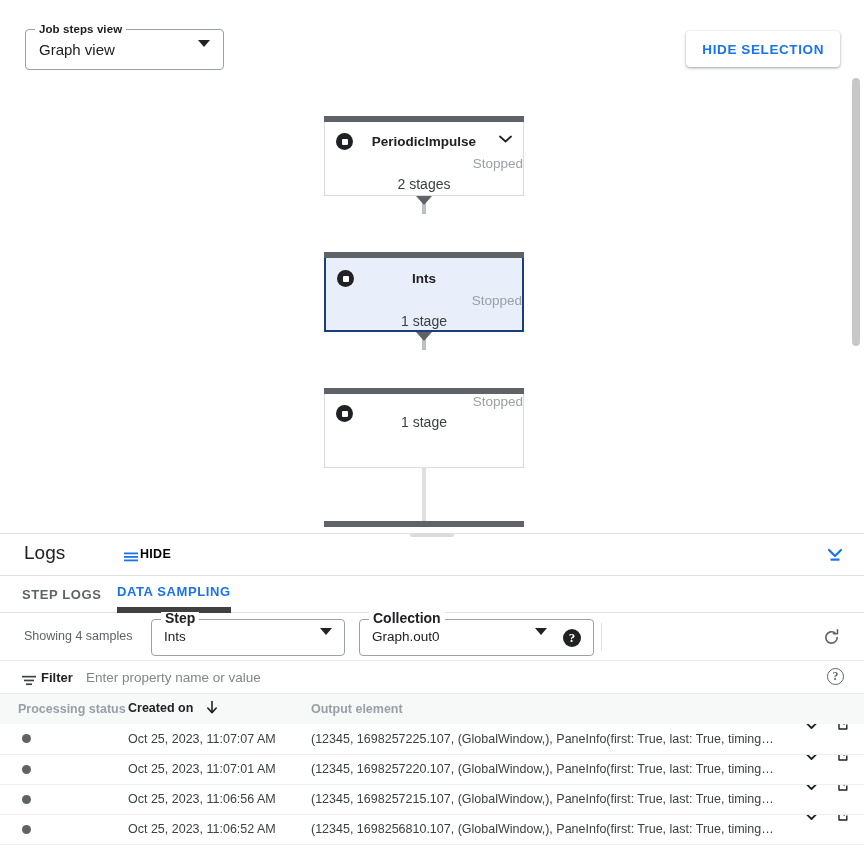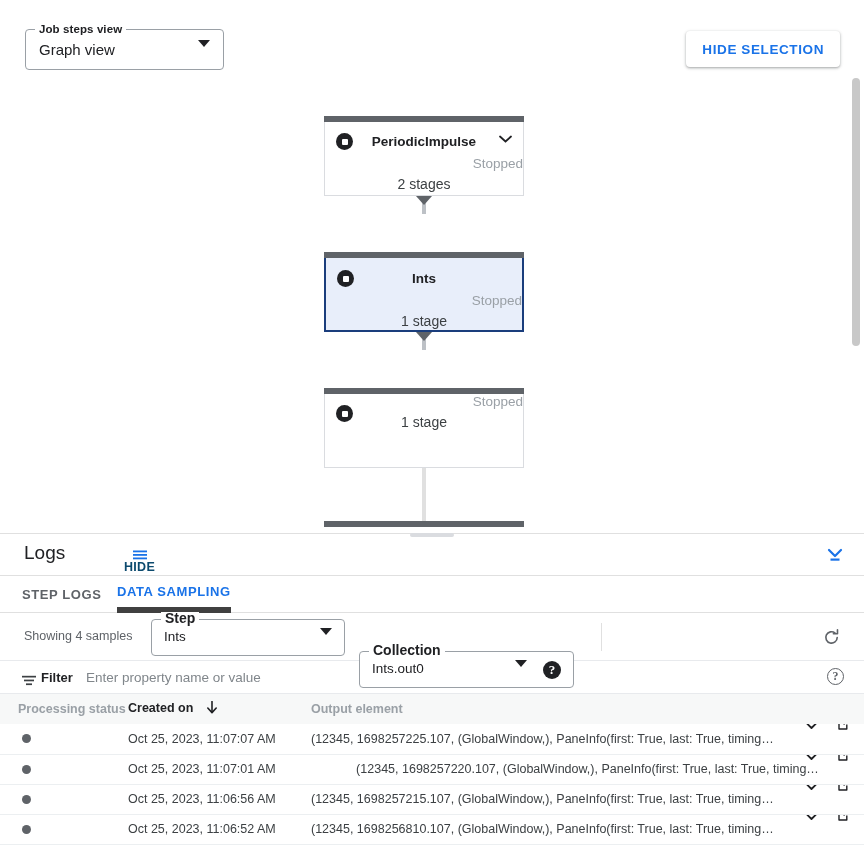--- a/index.html
+++ b/index.html
@@ -116,21 +116,21 @@
     cursor: ns-resize;
   }
   .logs-header {
     position: relative; height: 42px; border-bottom: 1px solid #e0e0e0;
   }
   .logs-title {
     position: absolute; left: 24px; top: 8px; font-size: 19px; color: #202124;
   }
   .hide-btn {
     position: absolute; left: 124px; top: 13px; display: flex; align-items: center;
-    gap: 2px; cursor: pointer; color: #0c4a6e; flex-direction: column;
+    gap: 2px; cursor: pointer; color: #000000;
   }
   .hide-btn .lines { width: 14px; height: 11px; display: block; }
   .hide-btn .lbl { font-size: 12.5px; font-weight: bold; letter-spacing: .3px; }
   .collapse-btn {
     position: absolute; right: 16px; top: 8px; width: 26px; height: 26px;
     cursor: pointer; display: flex; align-items: center; justify-content: center;
   }
 
   
   .tabs { position: relative; height: 37px; border-bottom: 1px solid #e0e0e0; }
@@ -157,21 +157,21 @@
   .field .legend {
     position: absolute; left: 9px; top: -8px; padding: 0 4px; background: #fff;
     font-size: 14px; font-weight: bold; color: #202124; line-height: 13px;
   }
   .field .value {
     position: absolute; left: 12px; top: 9px; font-size: 13.5px; color: #202124;
   }
   .field .caret-wrap { position: absolute; top: 15px; }
   .field-step { left: 151px; width: 194px; }
   .field-step .caret-wrap { right: 12px; }
-  .field-collection { left: 359px; width: 215px; margin-top: 32px; }
+  .field-collection { left: 359px; width: 235px; }
   .field-collection .caret-wrap { right: 46px; }
   .help-icon {
     position: absolute; right: 12px; top: 9px; width: 18px; height: 18px;
     border-radius: 50%; background: #202124; color: #fff; font-size: 13px;
     font-weight: bold; display: flex; align-items: center; justify-content: center;
     cursor: pointer; font-family: "Liberation Serif", serif;
   }
   .vdivide {
     position: absolute; left: 601px; top: 10px; width: 1px; height: 28px;
     background: #e0e0e0;
@@ -324,21 +324,21 @@
     <div class="showing">Showing 4 samples</div>
 
     <div class="field field-step">
       <span class="legend">Step</span>
       <span class="value">Ints</span>
       <span class="caret-wrap"><span class="caret-down"></span></span>
     </div>
 
     <div class="field field-collection">
       <span class="legend">Collection</span>
-      <span class="value">Ints.out0</span>
+      <span class="value">Graph.out0</span>
       <span class="caret-wrap"><span class="caret-down"></span></span>
       <span class="help-icon">?</span>
     </div>
 
     <div class="vdivide"></div>
 
     <div class="refresh-btn">
       <svg viewBox="0 0 20 20" width="19" height="19">
         <path d="M16 10 A6 6 0 1 1 13.8 5.3" stroke="#5f6368" stroke-width="1.7" fill="none" stroke-linecap="round"></path>
         <path d="M16.3 1.8 L16.3 6.1 L12 6.1" stroke="#5f6368" stroke-width="1.7" fill="none" stroke-linecap="round" stroke-linejoin="round"></path>
@@ -391,21 +391,21 @@
                   <path d="M7.6 1.4 L12.6 1.4 L12.6 6.4" stroke="#202124" stroke-width="1.4" fill="none" stroke-linejoin="round"></path>
                   <path d="M12.6 1.4 L6.6 7.4" stroke="#202124" stroke-width="1.4" fill="none"></path>
                 </svg></span>
             </div></td>
         </tr>
         <tr>
           <td>
             <div class="dot"></div>
           </td>
           <td class="td-created">Oct 25, 2023, 11:07:01 AM</td>
-          <td class="td-output" style="position: relative; text-align: center;">(12345, 1698257220.107, (GlobalWindow,), PaneInfo(first: True, last: True, timing…<div class="row-actions" style="position: absolute; right: 0px; top: -15px; width: 100px;">
+          <td class="td-output" style="position: relative;">(12345, 1698257220.107, (GlobalWindow,), PaneInfo(first: True, last: True, timing…<div class="row-actions" style="position: absolute; right: 0px; top: -15px; width: 100px;">
               <span class="row-chev"><svg viewBox="0 0 13 9" width="13" height="9">
                   <path d="M1 1.5 L6.5 7 L12 1.5" stroke="#202124" stroke-width="1.8" fill="none" stroke-linecap="round" stroke-linejoin="round"></path>
                 </svg></span>
               <span class="row-open"><svg viewBox="0 0 14 14" width="14" height="14">
                   <path d="M2 4.2 L2 12 L9.8 12 L9.8 7.6" stroke="#202124" stroke-width="1.4" fill="none" stroke-linejoin="round"></path>
                   <path d="M2 4.2 L6.4 4.2" stroke="#202124" stroke-width="1.4" fill="none"></path>
                   <path d="M7.6 1.4 L12.6 1.4 L12.6 6.4" stroke="#202124" stroke-width="1.4" fill="none" stroke-linejoin="round"></path>
                   <path d="M12.6 1.4 L6.6 7.4" stroke="#202124" stroke-width="1.4" fill="none"></path>
                 </svg></span>
             </div></td>

